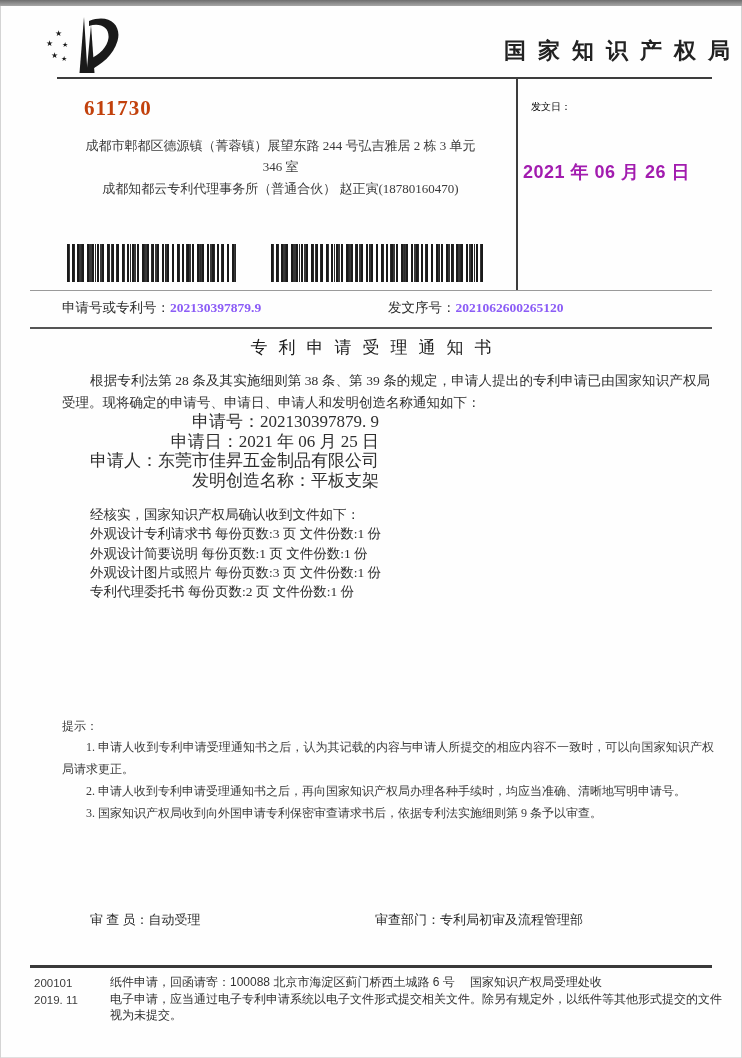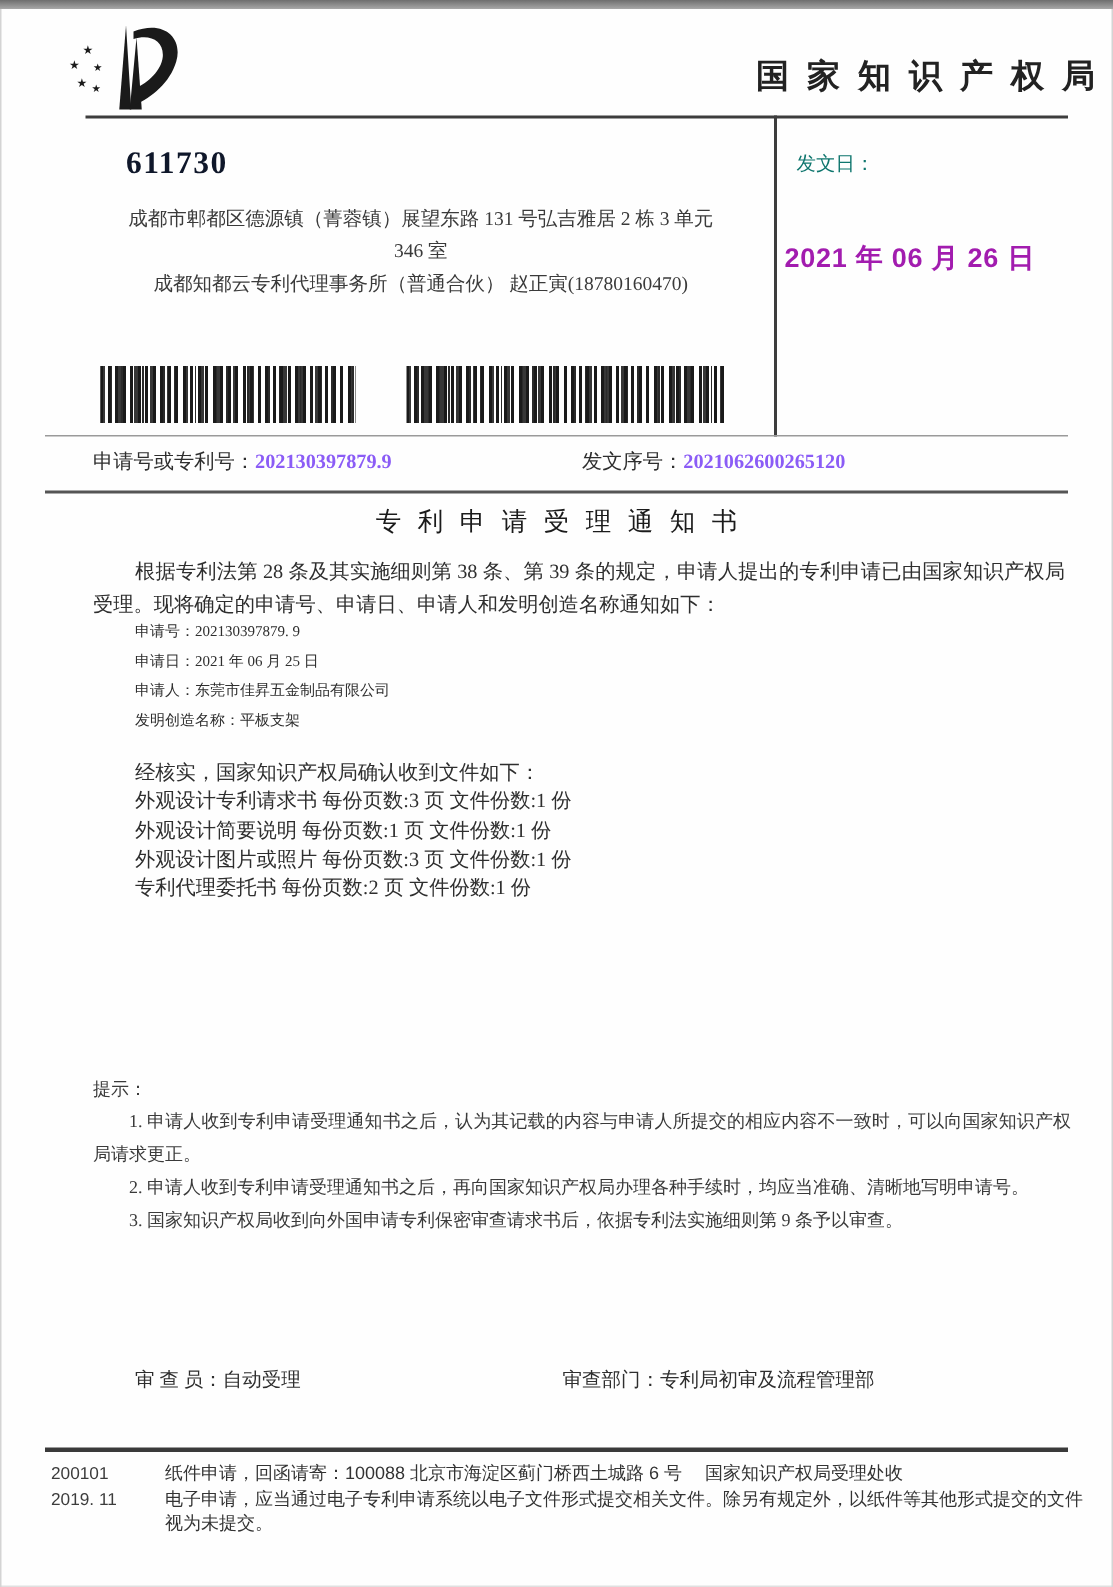--- a/index.html
+++ b/index.html
@@ -22,25 +22,25 @@
   .logo { position: absolute; left: 42px; top: 14px; }
   .agency-title {
     position: absolute; top: 36px; left: 0; right: 0;
     text-align: right; font-size: 22px; font-weight: bold; color: #222;
     letter-spacing: 12px; text-indent: 12px;
   }
   .header-rule { position: absolute; top: 77px; left: 57px; width: 655px; height: 2px; background: #3d3d3d; }
   .vline { position: absolute; top: 77px; left: 516px; width: 2px; height: 214px; background: #3d3d3d; }
 
   .mail-block { position: absolute; left: 58px; top: 96px; width: 445px; text-align: center; }
-  .postal { font-size: 21px; font-weight: bold; color: #0f172a; text-align: left; padding-left: 26px; margin-bottom: 14px; letter-spacing: 1px; }
+  .postal { font-size: 21px; font-weight: bold; color: #c2410c; text-align: left; padding-left: 26px; margin-bottom: 14px; letter-spacing: 1px; }
   .addr-line { font-size: 13px; color: #3a3a3a; line-height: 21px; }
   .agent-line { font-size: 13px; color: #3a3a3a; line-height: 21px; margin-top: 1px; }
 
-  .dispatch-label { position: absolute; left: 531px; top: 100px; font-size: 13px; color: #0f766e; }
+  .dispatch-label { position: absolute; left: 531px; top: 100px; font-size: 10px; color: #000000; }
   .dispatch-date {
     position: absolute; left: 523px; top: 160px; font-size: 18px; color: #a21caf;
     font-family: "Liberation Sans", "DejaVu Sans", sans-serif; font-weight: 600; letter-spacing: 0.5px;
   }
 
   .barcode {
     position: absolute; top: 244px; height: 38px; background-color: #fff;
     background-image:
       repeating-linear-gradient(90deg, #1a1a1a 0 2px, transparent 2px 5px),
       repeating-linear-gradient(90deg, #2a2a2a 0 1px, transparent 1px 7px),
@@ -59,21 +59,21 @@
 
   .doc-title {
     position: absolute; top: 336px; left: 0; right: 0; text-align: center;
     font-size: 17px; font-weight: normal; color: #1b1b1b; letter-spacing: 11px; text-indent: 11px;
   }
 
   .intro {
     position: absolute; top: 370px; left: 62px; width: 648px;
     font-size: 13.5px; line-height: 22px; color: #2e2e2e; text-indent: 28px; text-align: justify;
   }
-  .details { position: absolute; top: 412px; left: 90px; font-size: 10px; color: #2e2e2e; }
+  .details { position: absolute; top: 412px; left: 90px; font-size: 17px; color: #2e2e2e; text-align: right; }
   .details div { line-height: 19.5px; }
   .received { position: absolute; top: 505px; left: 90px; font-size: 13.5px; color: #2e2e2e; }
   .received div { line-height: 19.3px; }
 
   .tips-label { position: absolute; top: 718px; left: 62px; font-size: 12px; color: #3a3a3a; }
   .tips { position: absolute; top: 736px; left: 62px; width: 652px; font-size: 12px; color: #3a3a3a; }
   .tips p { text-indent: 24px; line-height: 22px; text-align: justify; }
 
   .signoff { position: absolute; top: 911px; left: 0; width: 742px; font-size: 13px; color: #2e2e2e; }
   .examiner { position: absolute; left: 90px; top: 0; }
@@ -106,21 +106,21 @@
       </g>
     </svg>
   </div>
 
   <div class="agency-title">国家知识产权局</div>
   <div class="header-rule"></div>
   <div class="vline"></div>
 
   <div class="mail-block">
     <div class="postal">611730</div>
-    <div class="addr-line">成都市郫都区德源镇（菁蓉镇）展望东路 131 号弘吉雅居 2 栋 3 单元</div>
+    <div class="addr-line">成都市郫都区德源镇（菁蓉镇）展望东路 244 号弘吉雅居 2 栋 3 单元</div>
     <div class="addr-line">346 室</div>
     <div class="agent-line">成都知都云专利代理事务所（普通合伙）  赵正寅(18780160470)</div>
   </div>
 
   <div class="dispatch-label">发文日：</div>
   <div class="dispatch-date">2021 年 06 月 26 日</div>
 
   <div class="barcode barcode-1"></div>
   <div class="barcode barcode-2"></div>
 

